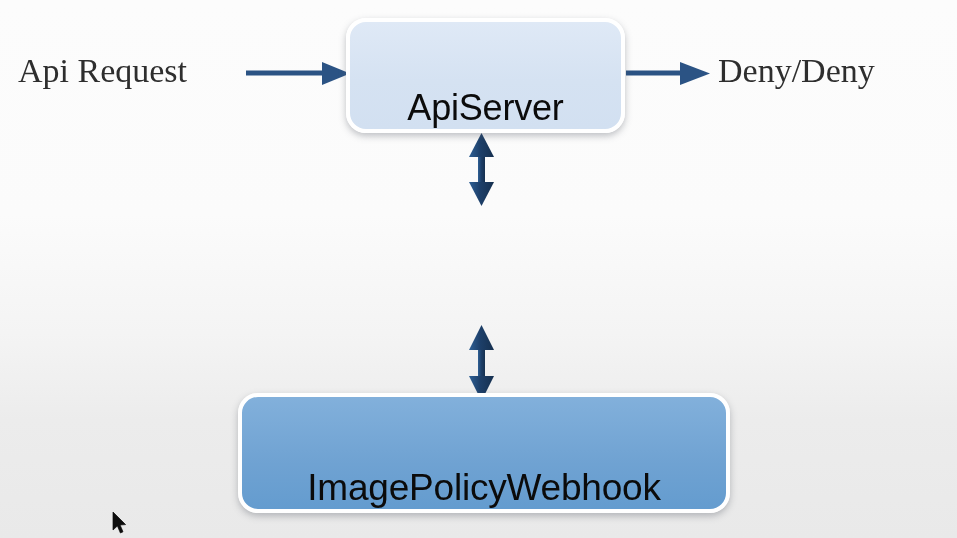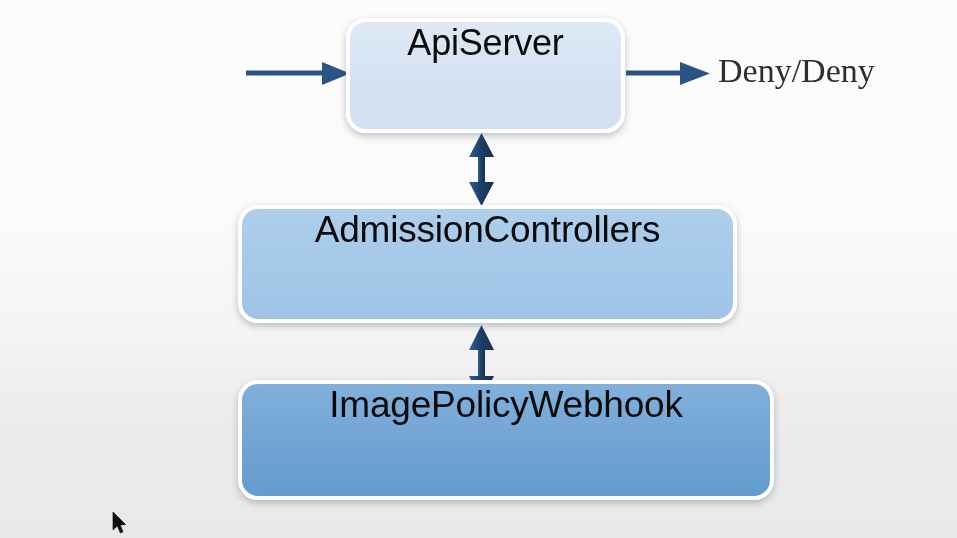--- a/index.html
+++ b/index.html
@@ -41,21 +41,21 @@
   #label-allow-deny  { left: 718px; top: 54px; }
 
   
   .node {
     position: absolute;
     box-sizing: border-box;
     border: 4px solid #ffffff;
     border-radius: 20px;
     box-shadow: 0 3px 7px rgba(90,95,105,0.38);
     display: flex;
-    align-items: flex-start;
+    align-items: flex-end;
     justify-content: center;
   }
   .node-label {
     font-family: "Liberation Sans", sans-serif;
     font-size: 37px;
     color: #0b0b0b;
     letter-spacing: -0.2px;
     white-space: nowrap;
   }
 
@@ -66,22 +66,22 @@
   }
   #node-apiserver .node-label { font-size: 36px; }
 
   #node-admissioncontrollers {
     left: 238px; top: 205px;
     width: 499px; height: 118px;
     background: linear-gradient(to bottom, #aecfec 0%, #a4c8e8 55%, #9fc4e6 100%);
   }
 
   #node-imagepolicywebhook {
-    left: 238px; top: 380px;
-    width: 536px; height: 120px;
+    left: 238px; top: 393px;
+    width: 492px; height: 120px;
     background: linear-gradient(to bottom, #82b0db 0%, #6fa2d2 60%, #649ccf 100%);
   }
 
   
   .arrow-svg {
     position: absolute;
     overflow: visible;
   }
   #arrow-request-to-apiserver { left: 246px; top: 58px; }
   #arrow-apiserver-to-allow   { left: 626px; top: 58px; }
@@ -95,20 +95,21 @@
     top: 512px;
     width: 16px;
     height: 24px;
   }
 </style>
 </head>
 <body>
 
 <div id="slide">
 
+  <div class="side-label" id="label-api-request">Api Request</div>
 
   <div class="side-label" id="label-allow-deny">Deny/Deny</div>
 
   <svg class="arrow-svg" id="arrow-request-to-apiserver" width="104" height="30">
     <line x1="0" y1="15" x2="82" y2="15" stroke="#2b5384" stroke-width="5"></line>
     <polygon points="76,4 104,15.5 76,27" fill="#2b5384"></polygon>
   </svg>
 
   <svg class="arrow-svg" id="arrow-apiserver-to-allow" width="84" height="30">
     <line x1="0" y1="15" x2="60" y2="15" stroke="#2b5384" stroke-width="5"></line>
@@ -138,23 +139,20 @@
     </defs>
     <rect x="16" y="15" width="7" height="46" fill="url(#dblgrad2)"></rect>
     <polygon points="19.5,0 32,25 7,25" fill="url(#dblgrad2)"></polygon>
     <polygon points="19.5,76 32,51 7,51" fill="url(#dblgrad2)"></polygon>
   </svg>
 
   <div class="node" id="node-apiserver">
     <span class="node-label">ApiServer</span>
   </div>
 
-  <div class="node" id="node-admissioncontrollers">
-    <span class="node-label">AdmissionControllers</span>
-  </div>
 
   <div class="node" id="node-imagepolicywebhook">
     <span class="node-label">ImagePolicyWebhook</span>
   </div>
 
   <svg id="mouse-cursor" viewBox="0 0 16 24">
     <polygon points="1,0 1,18 5.4,13.9 8.4,21 11,19.8 8.1,13 13.6,12.6" fill="#0d0d0d" stroke="#0d0d0d" stroke-width="0.7"></polygon>
   </svg>
 
 </div>

